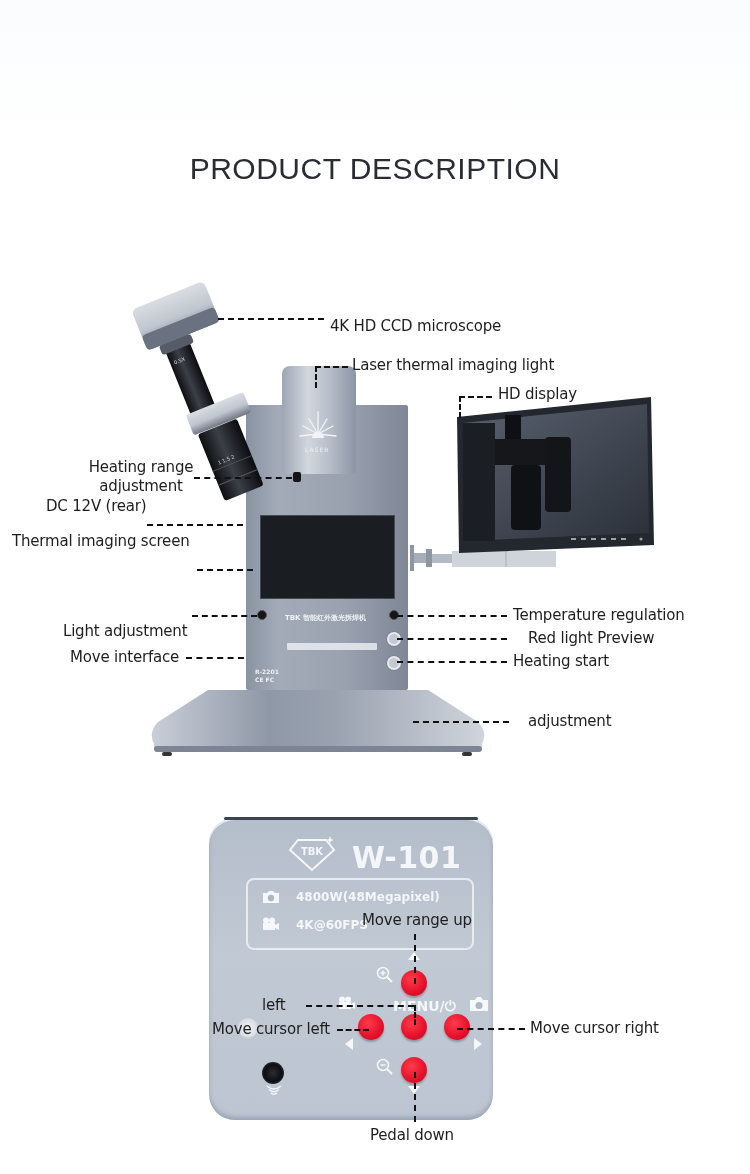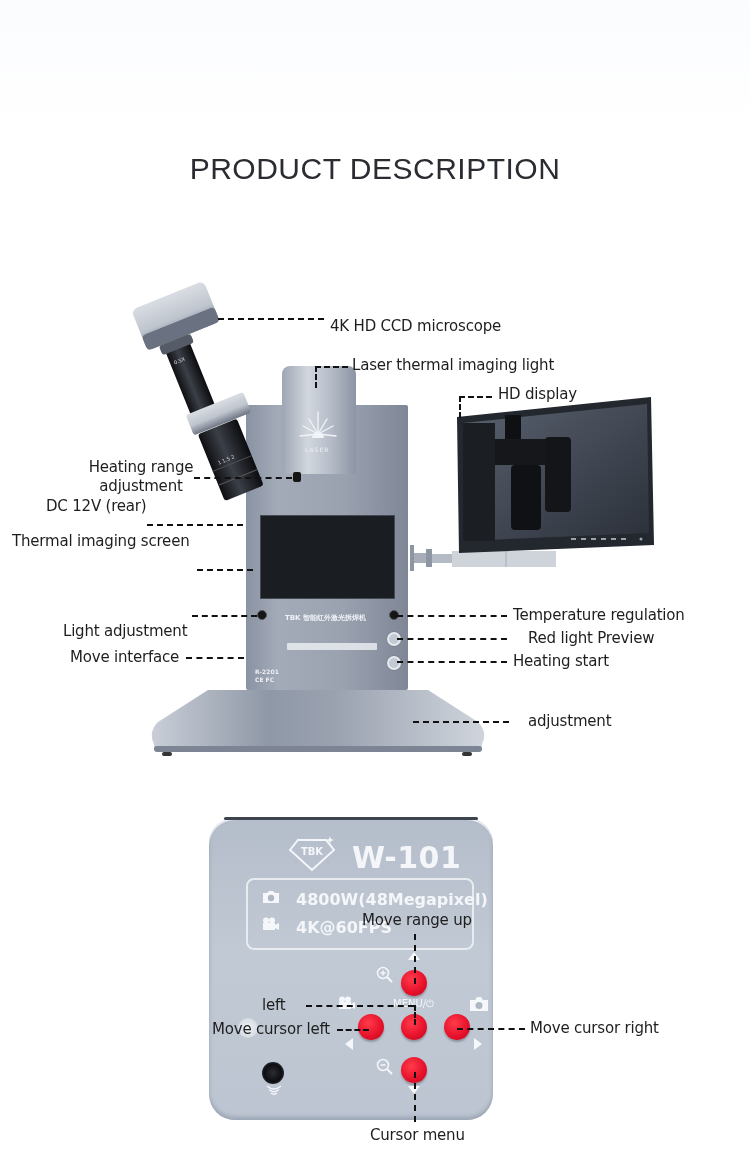--- a/index.html
+++ b/index.html
@@ -38,27 +38,27 @@
 
   
   .cam-box { left: 209px; top: 818px; width: 284px; height: 302px; border-radius: 26px;
     background: linear-gradient(180deg, #b4bdca 0%, #c1c9d4 45%, #bcc5d1 100%);
     box-shadow: inset 0 2px 0 #e6ebf1, inset 0 -3px 4px #9aa4b3; }
   .cam-top-edge { left: 224px; top: 817px; width: 254px; height: 3px; background: #3d4450; border-radius: 2px; }
   .tbk-logo { left: 286px; top: 836px; width: 52px; height: 36px; }
   .cam-model { left: 352px; top: 832px; font-size: 30px; color: #f4f6f9; font-weight: bold;
     font-family: "DejaVu Sans", sans-serif; letter-spacing: 0.5px; margin-top: 8px; }
   .spec-box { left: 246px; top: 878px; width: 228px; height: 72px; border: 2px solid #e8ecf1; border-radius: 8px; }
-  .spec-text { font-size: 16px; color: #f4f6f9; font-weight: bold; font-family: "DejaVu Sans", sans-serif; }
+  .spec-text { font-size: 12px; color: #f4f6f9; font-weight: bold; font-family: "DejaVu Sans", sans-serif; }
   .spec-icon { width: 18px; height: 14px; }
   .red-btn { width: 26px; height: 26px; border-radius: 50%;
     background: radial-gradient(circle at 40% 35%, #ff3b4a 0%, #e5102a 60%, #b90a1e 100%);
     box-shadow: 0 2px 2px rgba(0,0,0,0.25); }
   .cam-icon-white { fill: #f5f7fa; }
-  .menu-text { left: 393px; top: 998px; font-size: 10px; color: #f5f7fa; font-weight: normal; }
+  .menu-text { left: 393px; top: 998px; font-size: 14px; color: #f5f7fa; font-weight: bold; }
   .small-arrow { width: 0; height: 0; position: absolute; }
   .led { left: 238px; top: 1018px; width: 20px; height: 20px; border-radius: 50%;
     background: radial-gradient(circle, #f2f4f7 0%, #d5dbe3 70%, #a8b1be 100%); }
   .ir-sensor { left: 262px; top: 1062px; width: 22px; height: 22px; border-radius: 50%;
     background: radial-gradient(circle, #2a2d33 0%, #0d0e11 55%, #4a5060 100%); }
 </style>
 </head>
 <body>
 
 <div class="top-fade"></div>
@@ -301,13 +301,13 @@
 <div class="dash" style="left:306px;top:1005px;width:108px;"></div>
 <div class="vdash" style="left:414px;top:1005px;height:20px;"></div>
 
 <div class="label" style="left:212px;top:1020px;text-align:center;">Move cursor left</div>
 <div class="dash" style="left:337px;top:1029px;width:32px;"></div>
 
 <div class="dash" style="left:457px;top:1028px;width:68px;"></div>
 <div class="label" style="left:530px;top:1019px;">Move cursor right</div>
 
 <div class="vdash" style="left:414px;top:1072px;height:50px;"></div>
-<div class="label" style="left:370px;top:1126px;">Cursor menu</div>
+<div class="label" style="left:370px;top:1126px;">Pedal down</div>
 
 </body></html>

